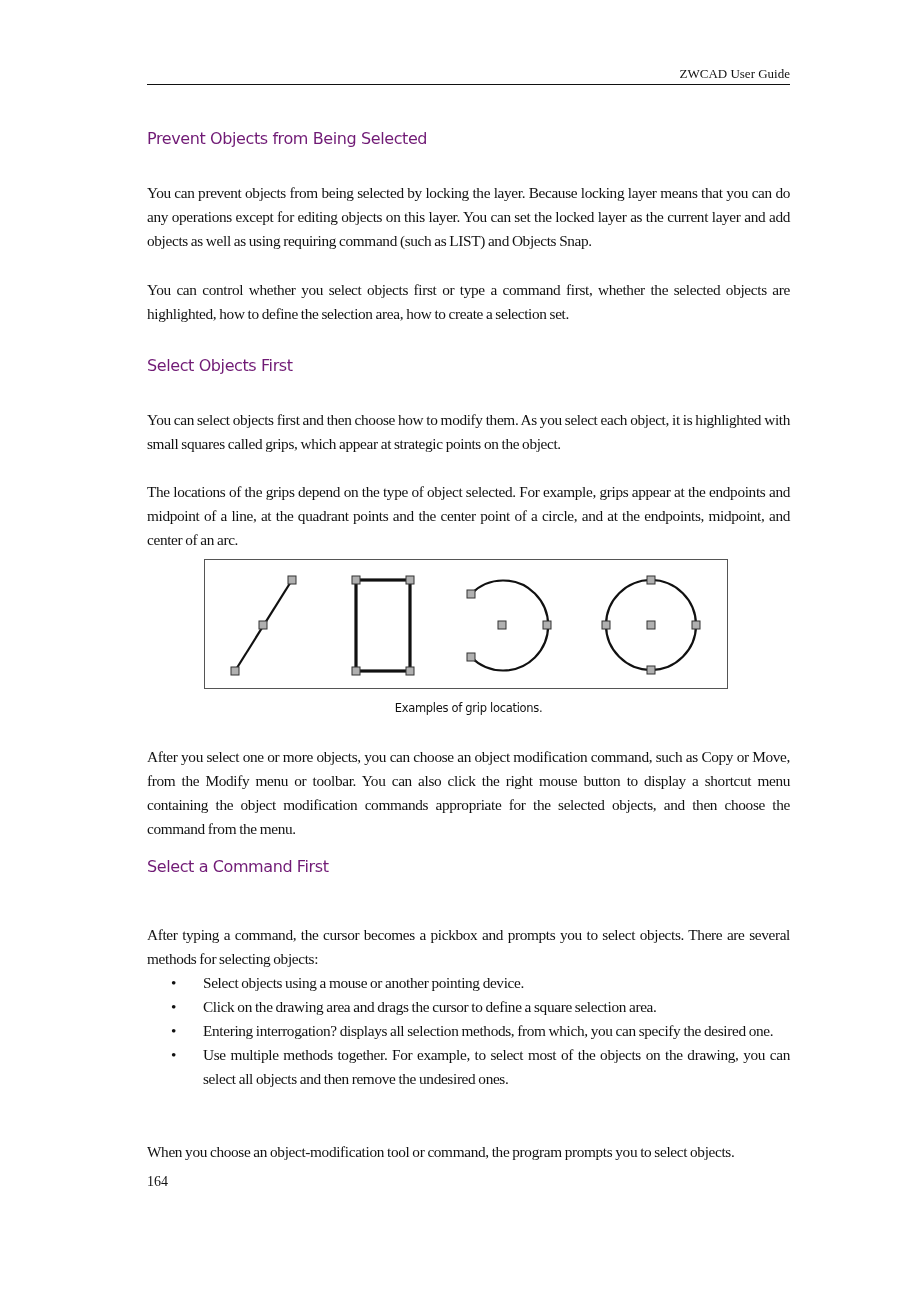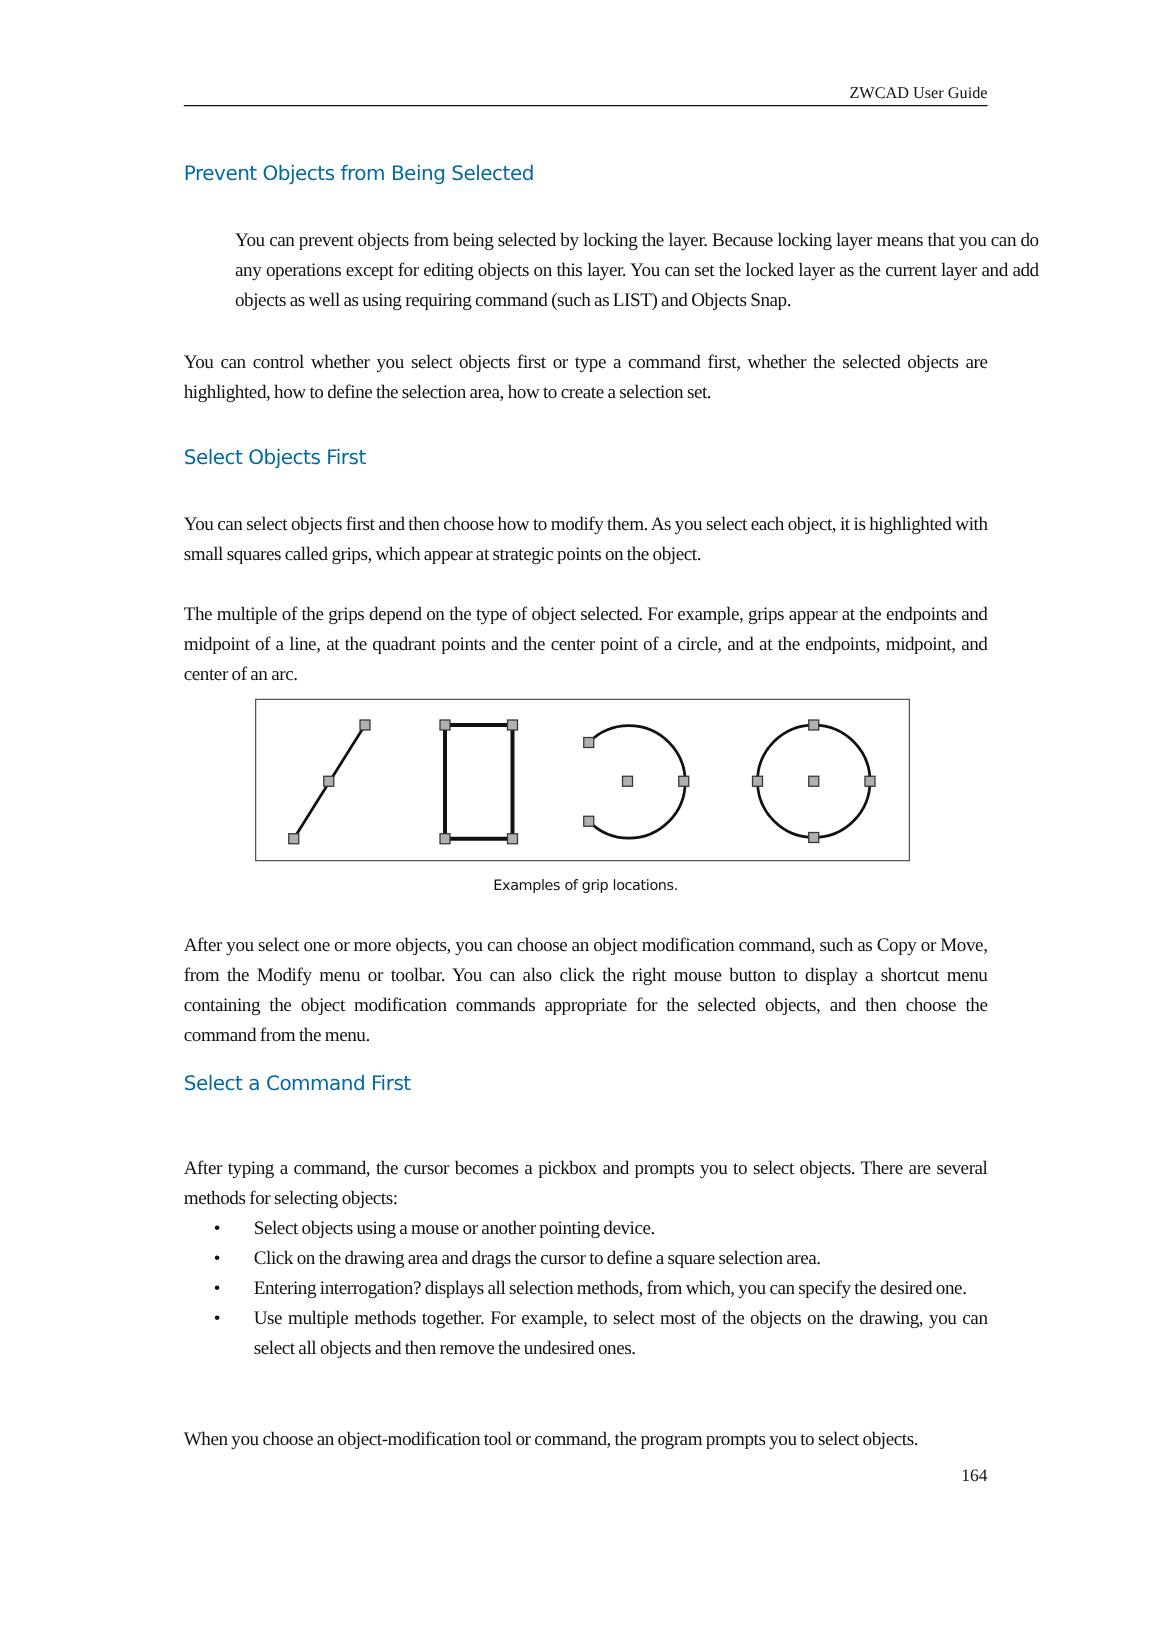--- a/index.html
+++ b/index.html
@@ -5,53 +5,53 @@
     html, body { margin: 0; padding: 0; background: #ffffff; }
     body { width: 920px; height: 1300px; position: relative; overflow: hidden; color: #111; }
     .page { position: absolute; left: 0; top: 0; width: 920px; height: 1300px; }
     .running-header {
       position: absolute; left: 147px; top: 66px; width: 643px;
       text-align: right; font-family: "Liberation Serif", serif; font-size: 13px;
       padding-bottom: 2px; border-bottom: 1.5px solid #111;
     }
     .h {
       position: absolute; left: 147px; font-family: "DejaVu Sans", sans-serif;
-      font-size: 16px; letter-spacing: -0.4px; color: #0369a1; font-weight: normal; text-align: right;
+      font-size: 16px; letter-spacing: -0.4px; color: #701a75; font-weight: normal; text-align: right;
     }
     .p {
       position: absolute; left: 147px; width: 643px;
       font-family: "Liberation Serif", serif; font-size: 15.3px; line-height: 24px;
       text-align: justify; letter-spacing: -0.35px; word-spacing: -0.5px; margin: 0;
     }
     .bullets { position: absolute; left: 147px; width: 643px; margin: 0; padding: 0; list-style: none;
       font-family: "Liberation Serif", serif; font-size: 15.3px; line-height: 24px; letter-spacing: -0.35px; word-spacing: -0.5px; }
     .bullets li { position: relative; padding-left: 56px; text-align: justify; }
     .bullets li .dot { position: absolute; left: 24px; top: 0; }
     .figure { position: absolute; left: 204px; top: 559px; width: 524px; height: 130px;
       border: 1.5px solid #555; box-sizing: border-box; }
     .figure svg { position: absolute; left: 0; top: 0; }
     .caption { position: absolute; left: 147px; width: 643px; top: 701px; text-align: center;
       font-family: "DejaVu Sans", sans-serif; font-size: 11.5px; letter-spacing: -0.3px; }
-    .page-number { position: absolute; left: 147px; width: 643px; top: 1174px; text-align: right;
+    .page-number { position: absolute; left: 147px; width: 643px; top: 1174px; text-align: left;
       font-family: "Liberation Serif", serif; font-size: 14px; }
   </style>
 </head>
 <body>
 
 <div class="page">
 
   <div class="running-header">ZWCAD User Guide</div>
 
   <div class="h" style="top:129px;">Prevent Objects from Being Selected</div>
-  <p class="p" style="top:181px;margin-left:41px;">You can prevent objects from being selected by locking the layer. Because locking layer means that you can do any operations except for editing objects on this layer. You can set the locked layer as the current layer and add objects as well as using requiring command (such as LIST) and Objects Snap.</p>
+  <p class="p" style="top:181px;">You can prevent objects from being selected by locking the layer. Because locking layer means that you can do any operations except for editing objects on this layer. You can set the locked layer as the current layer and add objects as well as using requiring command (such as LIST) and Objects Snap.</p>
   <p class="p" style="top:278px;">You can control whether you select objects first or type a command first, whether the selected objects are highlighted, how to define the selection area, how to create a selection set.</p>
 
   <div class="h" style="top:356px;">Select Objects First</div>
   <p class="p" style="top:408px;">You can select objects first and then choose how to modify them. As you select each object, it is highlighted with small squares called grips, which appear at strategic points on the object.</p>
-  <p class="p" style="top:480px;">The multiple of the grips depend on the type of object selected. For example, grips appear at the endpoints and midpoint of a line, at the quadrant points and the center point of a circle, and at the endpoints, midpoint, and center of an arc.</p>
+  <p class="p" style="top:480px;">The locations of the grips depend on the type of object selected. For example, grips appear at the endpoints and midpoint of a line, at the quadrant points and the center point of a circle, and at the endpoints, midpoint, and center of an arc.</p>
 
   <div class="figure">
     <svg width="524" height="130" viewBox="0 0 524 130">
       <g fill="none" stroke="#111" stroke-width="2.2">
 
         <line x1="30" y1="111" x2="87" y2="20"></line>
 
         <rect x="151" y="20" width="54" height="91" stroke-width="3.2"></rect>
 
         <path d="M 266 34 A 45 45 0 1 1 266 97"></path>

